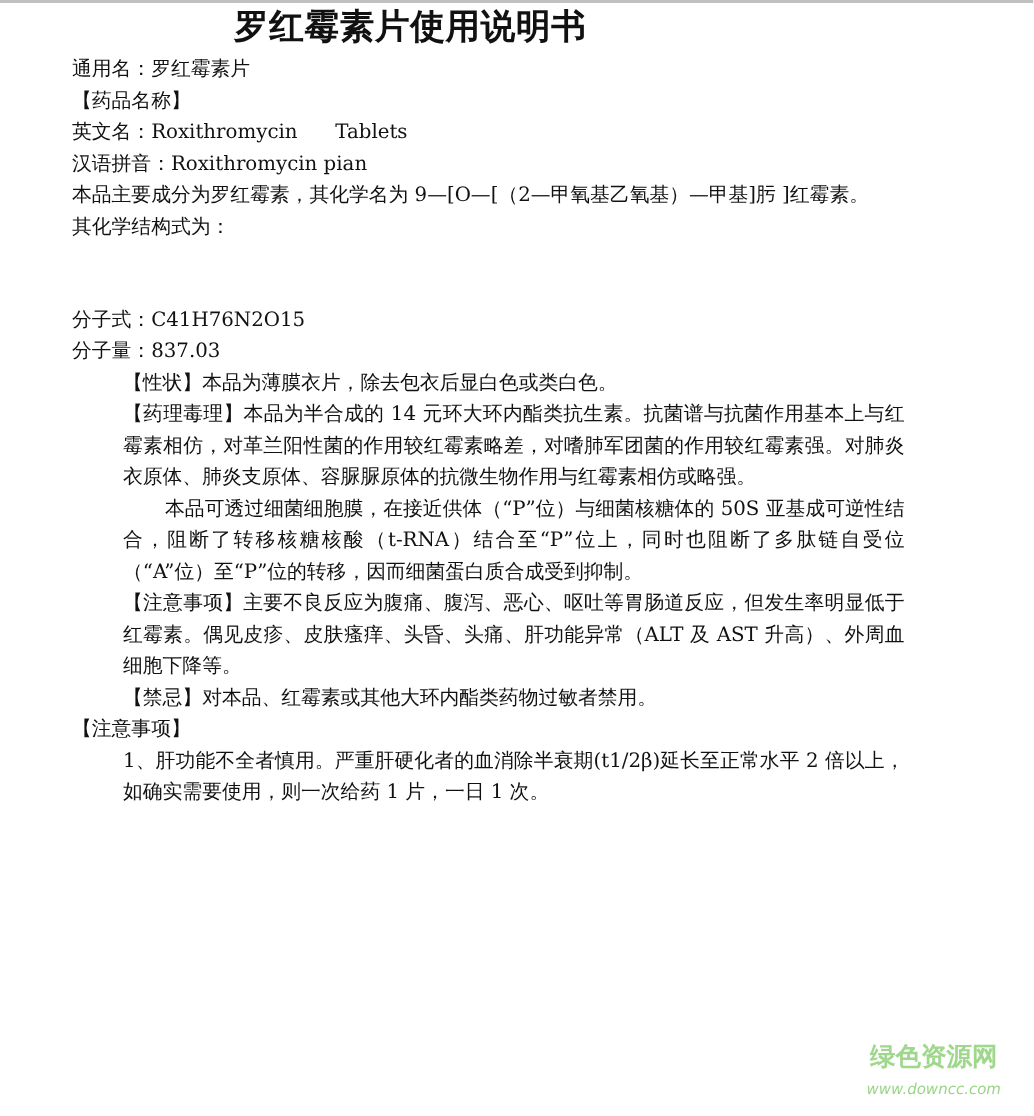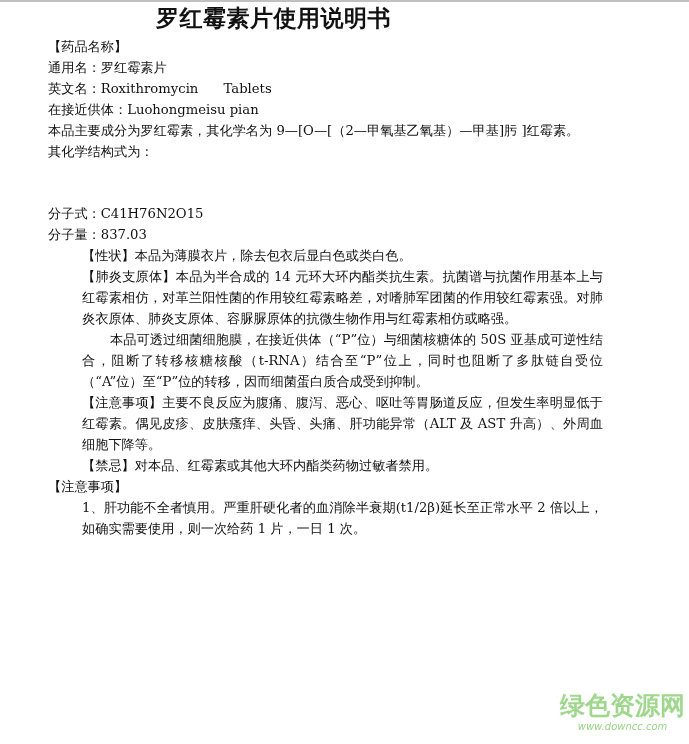--- a/index.html
+++ b/index.html
@@ -9,49 +9,49 @@
   .title { position: absolute; left: 0; width: 547px; top: 2px; text-align: center;
            font-family: "DejaVu Sans", "Liberation Sans", sans-serif; font-size: 23px;
            font-weight: bold; letter-spacing: 0.5px; color: #111; line-height: 32px; }
   .content { position: absolute; left: 48px; top: 36px; width: 555px; font-size: 13.2px; line-height: 21px; }
   .line { white-space: nowrap; height: 21px; }
   .para { text-align: justify; text-align-last: left; margin-left: 34px; }
   .indent { text-indent: 28px; }
   .gap { height: 41px; }
   .head { font-weight: normal; }
   .watermark { position: absolute; left: 560px; top: 690px; width: 125px; text-align: center; }
-  .wm-cn { font-family: Liberation Sans, sans-serif; font-size: 25px; font-weight: bold;
+  .wm-cn { font-family: Liberation Serif, serif; font-size: 17px; font-weight: bold;
            color: #8fd17a; opacity: 0.85; line-height: 30px; letter-spacing: 0px; }
   .wm-en { font-family: "DejaVu Sans", "Liberation Sans", sans-serif; font-size: 10px; color: #8fd17a;
            opacity: 0.9; line-height: 14px; font-style: italic; }
 </style>
 </head>
 <body>
 
 <div class="topline"></div>
 
 <div class="title">罗红霉素片使用说明书</div>
 
 <div class="content">
+  <div class="line">通用名：罗红霉素片</div>
   <div class="line head">【药品名称】</div>
-  <div class="line">通用名：罗红霉素片</div>
   <div class="line" style="white-space:pre">英文名：Roxithromycin      Tablets</div>
-  <div class="line">在接近供体：Luohongmeisu pian</div>
+  <div class="line">汉语拼音：Roxithromycin pian</div>
   <div class="line">本品主要成分为罗红霉素，其化学名为 9—[O—[（2—甲氧基乙氧基）—甲基]肟 ]红霉素。</div>
   <div class="line">其化学结构式为：</div>
   <div class="gap"></div>
   <div class="line">分子式：C41H76N2O15</div>
   <div class="line">分子量：837.03</div>
 
   <div class="para">
     <span>【性状】</span><span>本品为薄膜衣片，除去包衣后显白色或类白色。</span>
   </div>
 
   <div class="para">
-    <span>【肺炎支原体】</span><span>本品为半合成的 14 元环大环内酯类抗生素。抗菌谱与抗菌作用基本上与红霉素相仿，对革兰阳性菌的作用较红霉素略差，对嗜肺军团菌的作用较红霉素强。对肺炎衣原体、肺炎支原体、容脲脲原体的抗微生物作用与红霉素相仿或略强。</span>
+    <span>【药理毒理】</span><span>本品为半合成的 14 元环大环内酯类抗生素。抗菌谱与抗菌作用基本上与红霉素相仿，对革兰阳性菌的作用较红霉素略差，对嗜肺军团菌的作用较红霉素强。对肺炎衣原体、肺炎支原体、容脲脲原体的抗微生物作用与红霉素相仿或略强。</span>
   </div>
   <div class="para indent">本品可透过细菌细胞膜，在接近供体（“P”位）与细菌核糖体的 50S 亚基成可逆性结合，阻断了转移核糖核酸（t-RNA）结合至“P”位上，同时也阻断了多肽链自受位（“A”位）至“P”位的转移，因而细菌蛋白质合成受到抑制。</div>
 
 
 
 
   <div class="para">
     <span>【注意事项】</span><span>主要不良反应为腹痛、腹泻、恶心、呕吐等胃肠道反应，但发生率明显低于红霉素。偶见皮疹、皮肤瘙痒、头昏、头痛、肝功能异常（ALT 及 AST 升高）、外周血细胞下降等。</span>
   </div>
 

